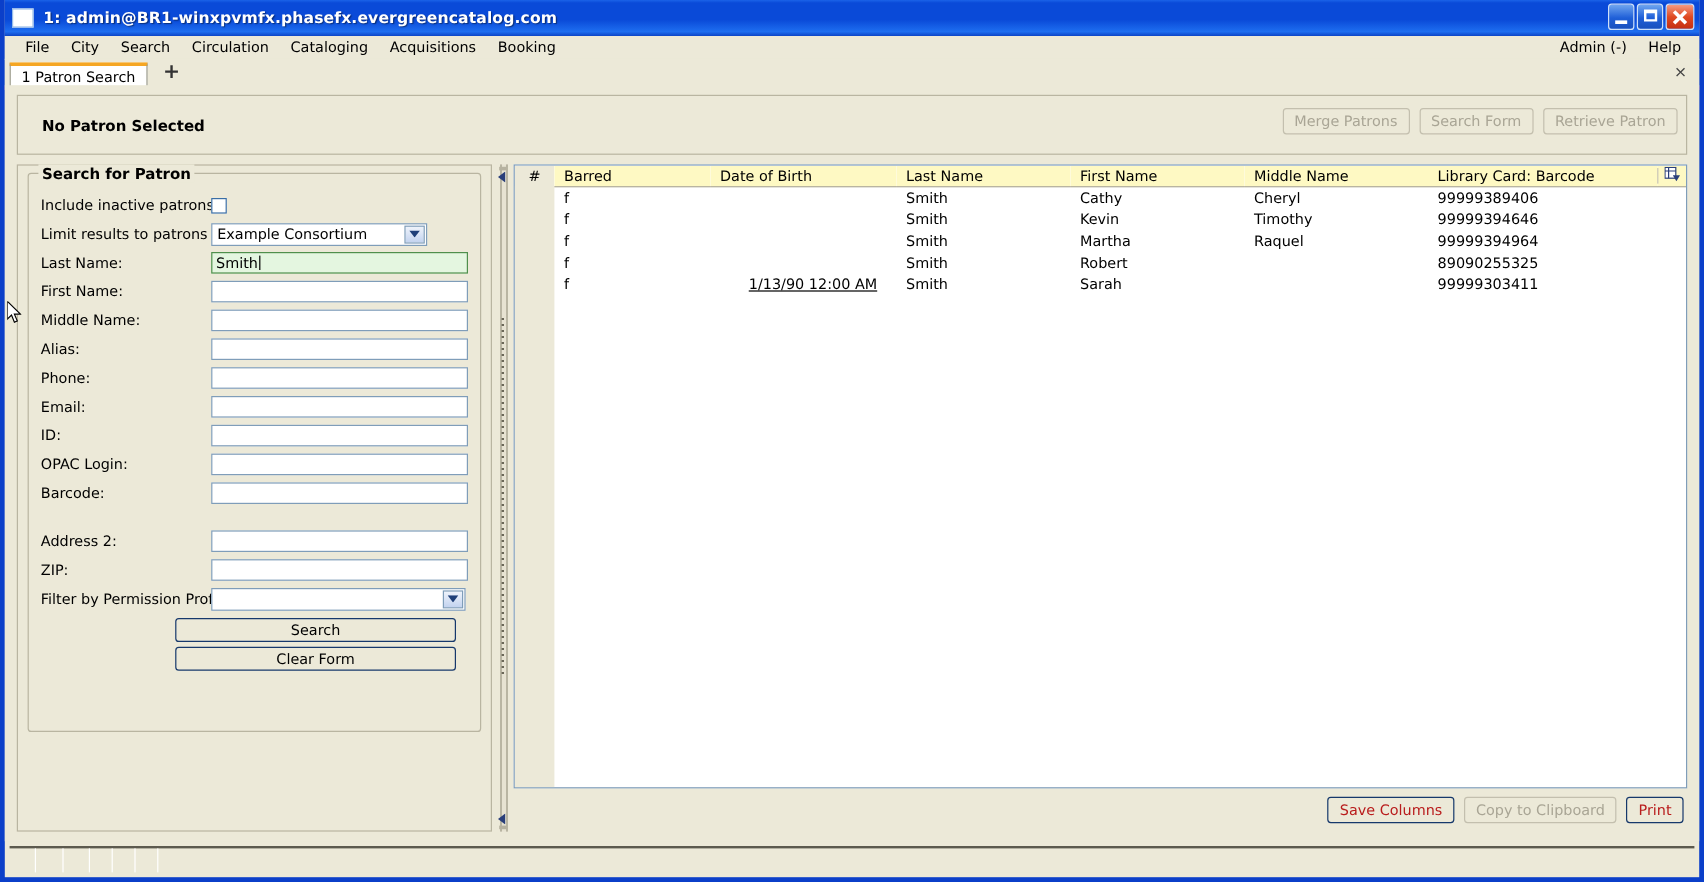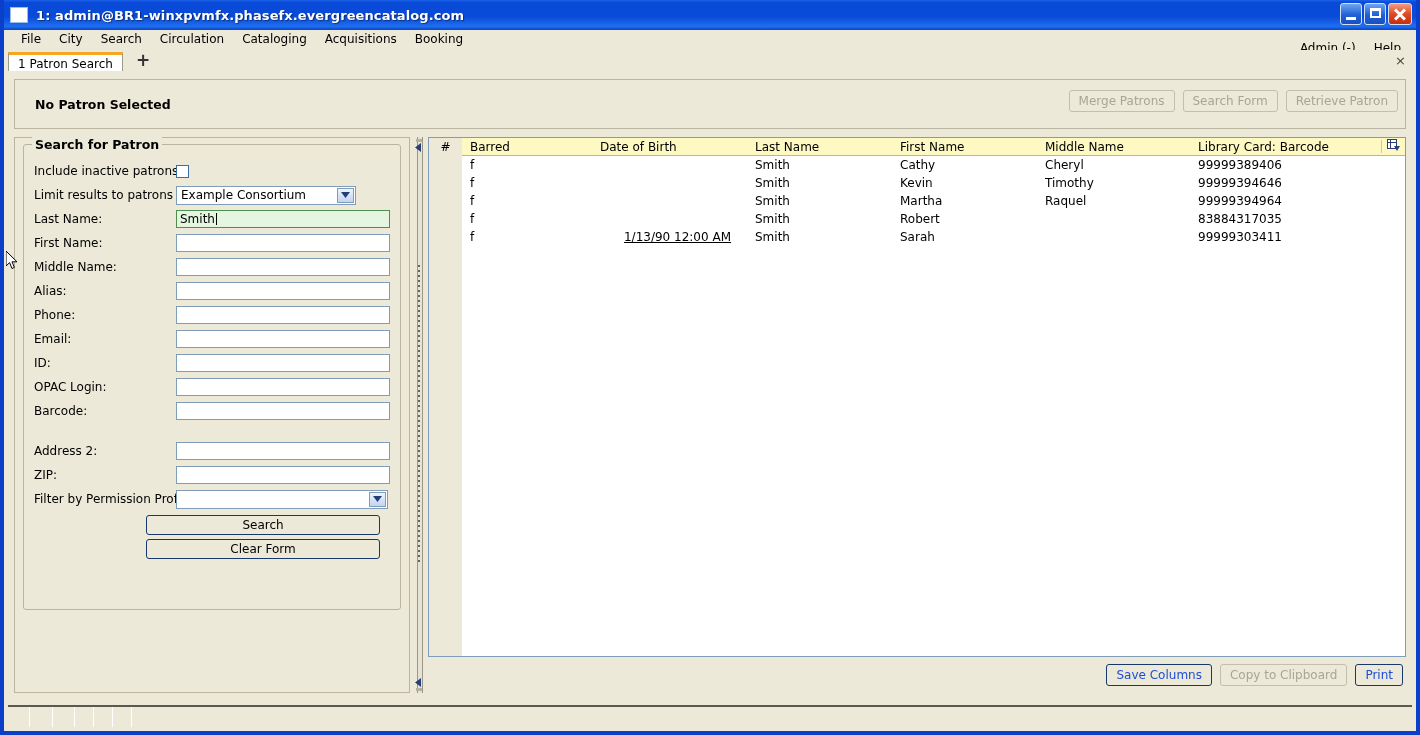--- a/index.html
+++ b/index.html
@@ -92,21 +92,21 @@
     position: relative;
   }
   .menu-item {
     padding: 0 9px;
     font-size: 12px;
     line-height: 19px;
     white-space: nowrap;
     color: #000;
   }
   .menu-right {
-    position: absolute; right: 6px; top: 9px;
+    position: absolute; right: 6px; top: 0;
     display: flex; align-items: center; height: 19px;
   }
 
   
   .tabstrip {
     height: 22px;
     background: #ece9d8;
     display: flex; align-items: center;
     position: relative;
     border-bottom: 3px solid #a21caf;
@@ -168,21 +168,21 @@
     position: absolute; right: 7px; top: 10px;
     display: flex; gap: 8px;
   }
   .btn {
     font-family: "DejaVu Sans", "Liberation Sans", sans-serif;
     font-size: 12px;
     background: #ece9d8;
     border: 1px solid #8c8a7e;
     border-radius: 3px;
     padding: 3px 9px;
-    color: #1d4ed8;
+    color: #b91c1c;
     line-height: 14px;
     box-sizing: border-box;
   }
   .btn.disabled {
     color: #a9a595;
     border-color: #c3bfae;
   }
   .btn.strong {
     border: 1px solid #16386b;
     border-radius: 3px;
@@ -706,21 +706,21 @@
                 <td>99999394964</td>
                 <td></td>
               </tr>
               <tr>
                 <td class="numcell">4</td>
                 <td>f</td>
                 <td class="dob"></td>
                 <td>Smith</td>
                 <td>Robert</td>
                 <td></td>
-                <td>83884317035</td>
+                <td>89090255325</td>
                 <td></td>
               </tr>
               <tr>
                 <td class="numcell">5</td>
                 <td>f</td>
                 <td class="dob">1/13/90 12:00 AM</td>
                 <td>Smith</td>
                 <td>Sarah</td>
                 <td></td>
                 <td>99999303411</td>

